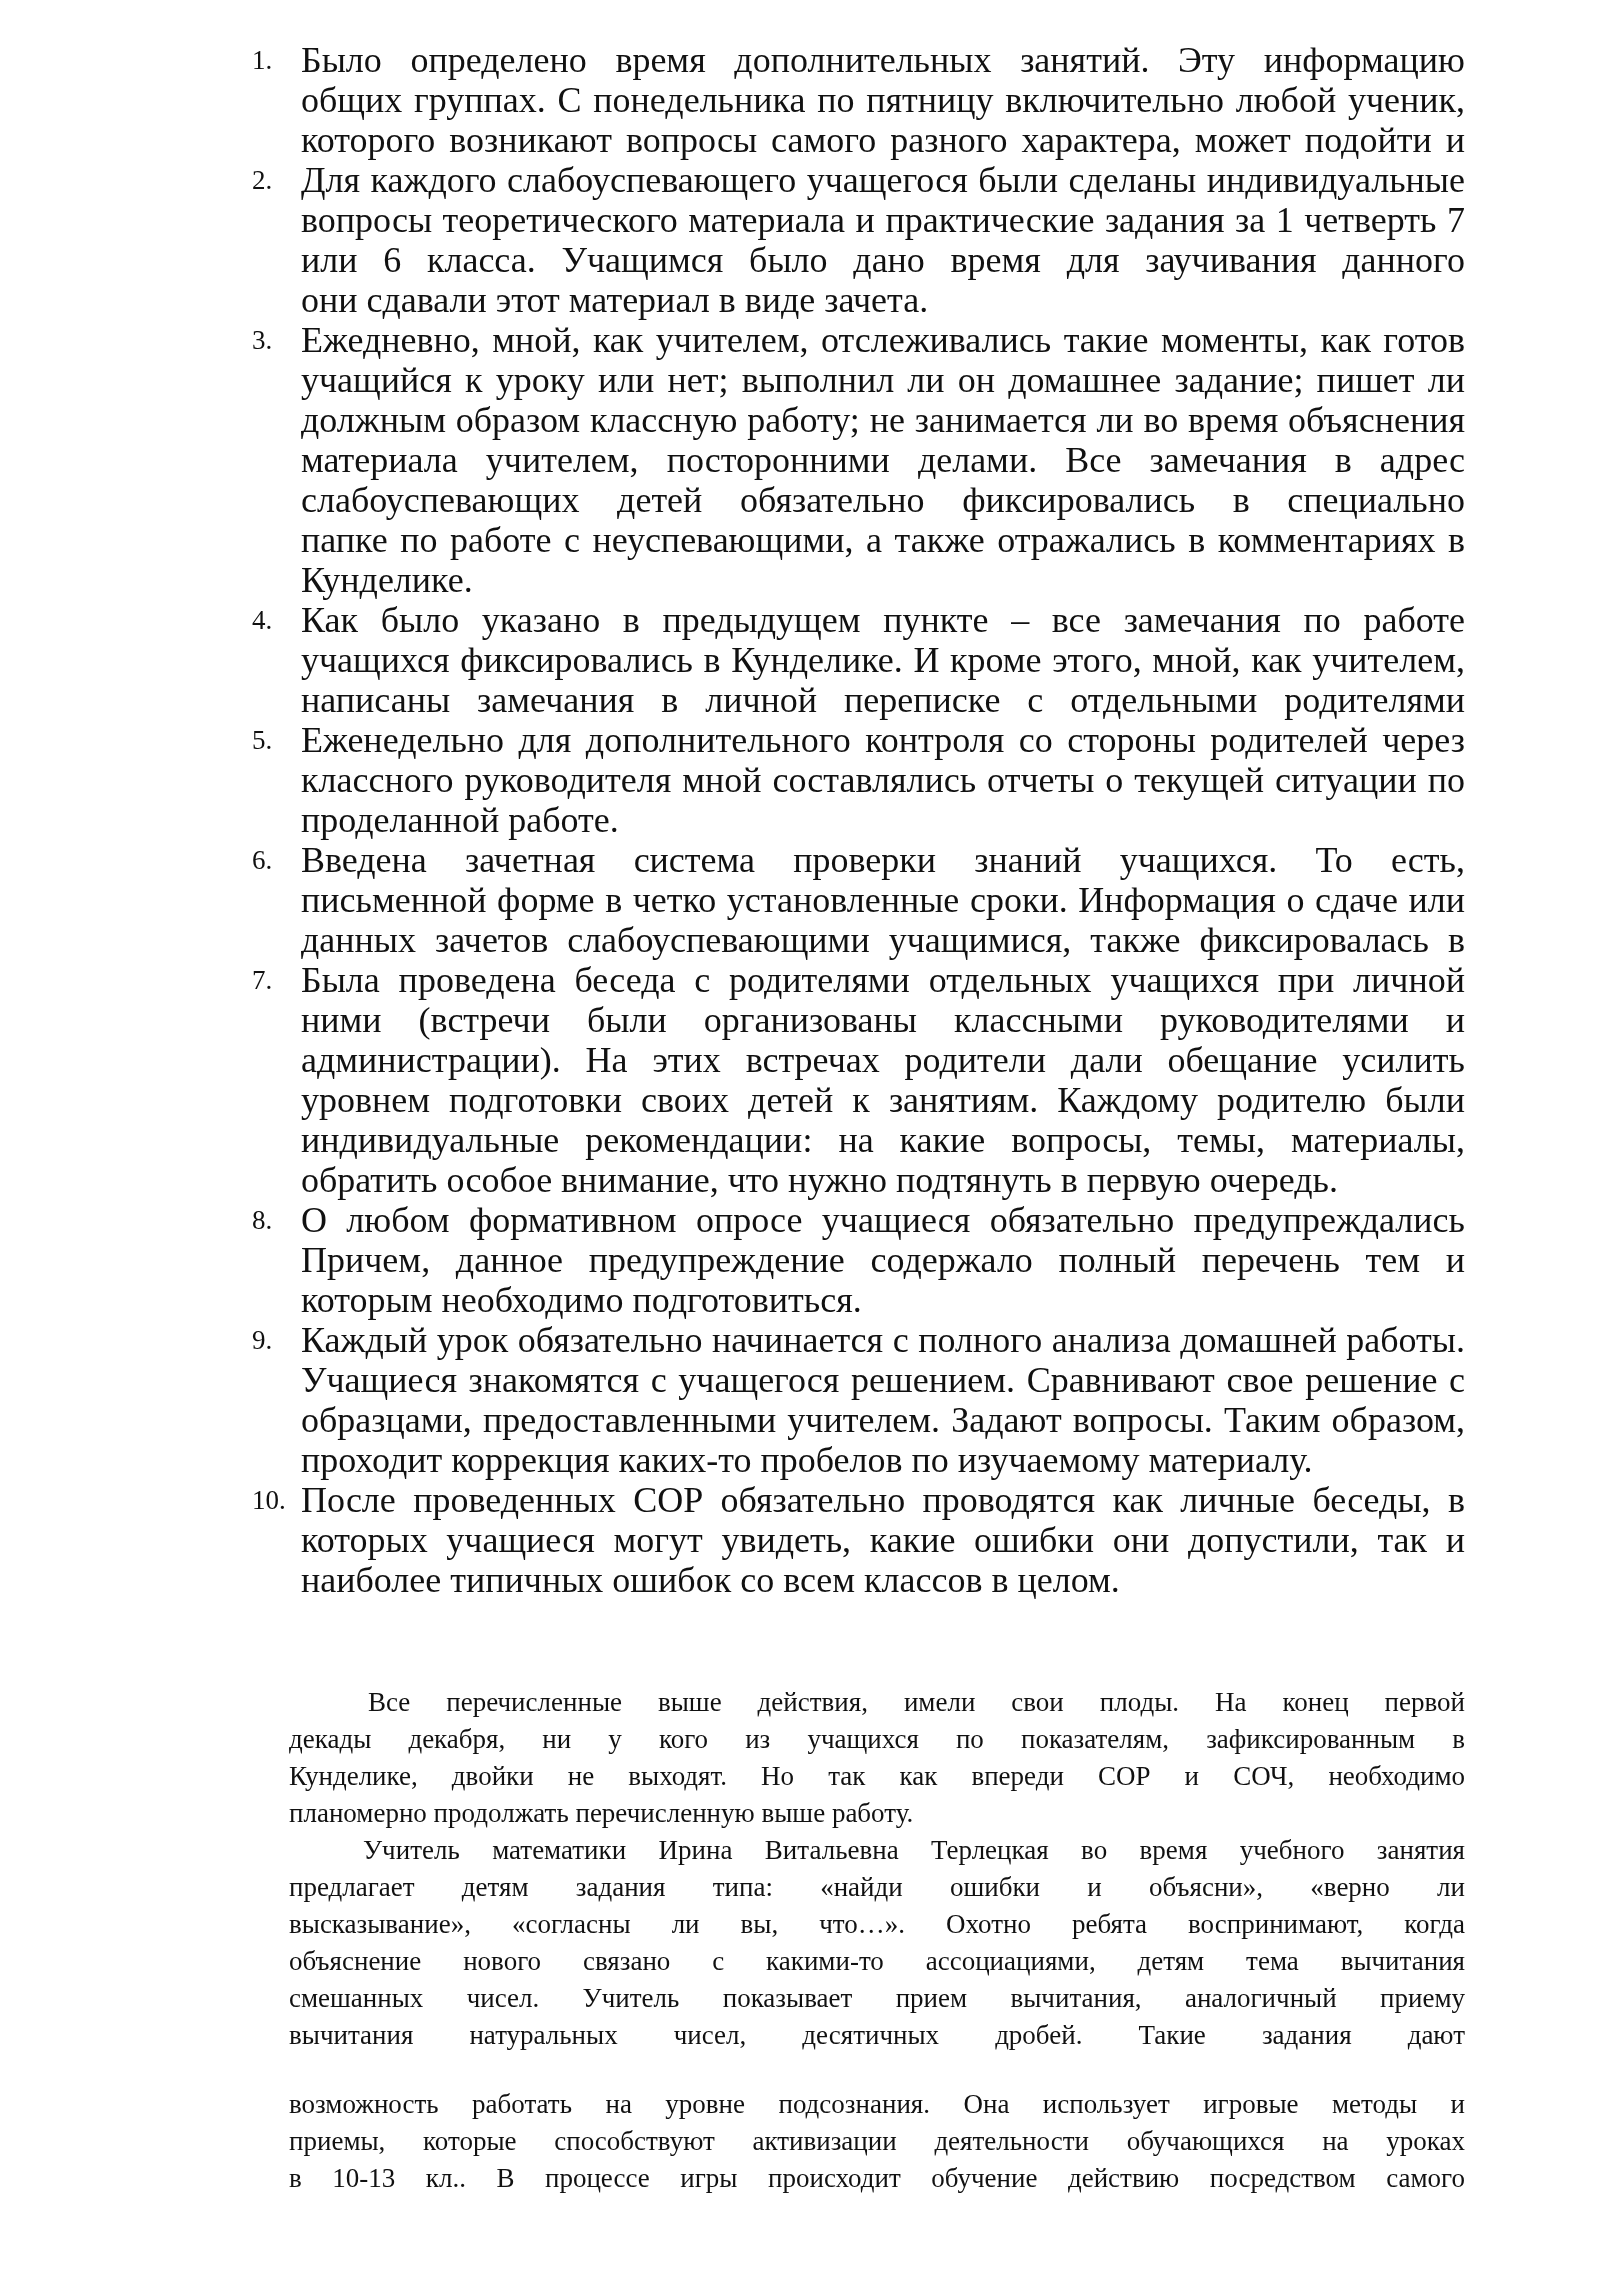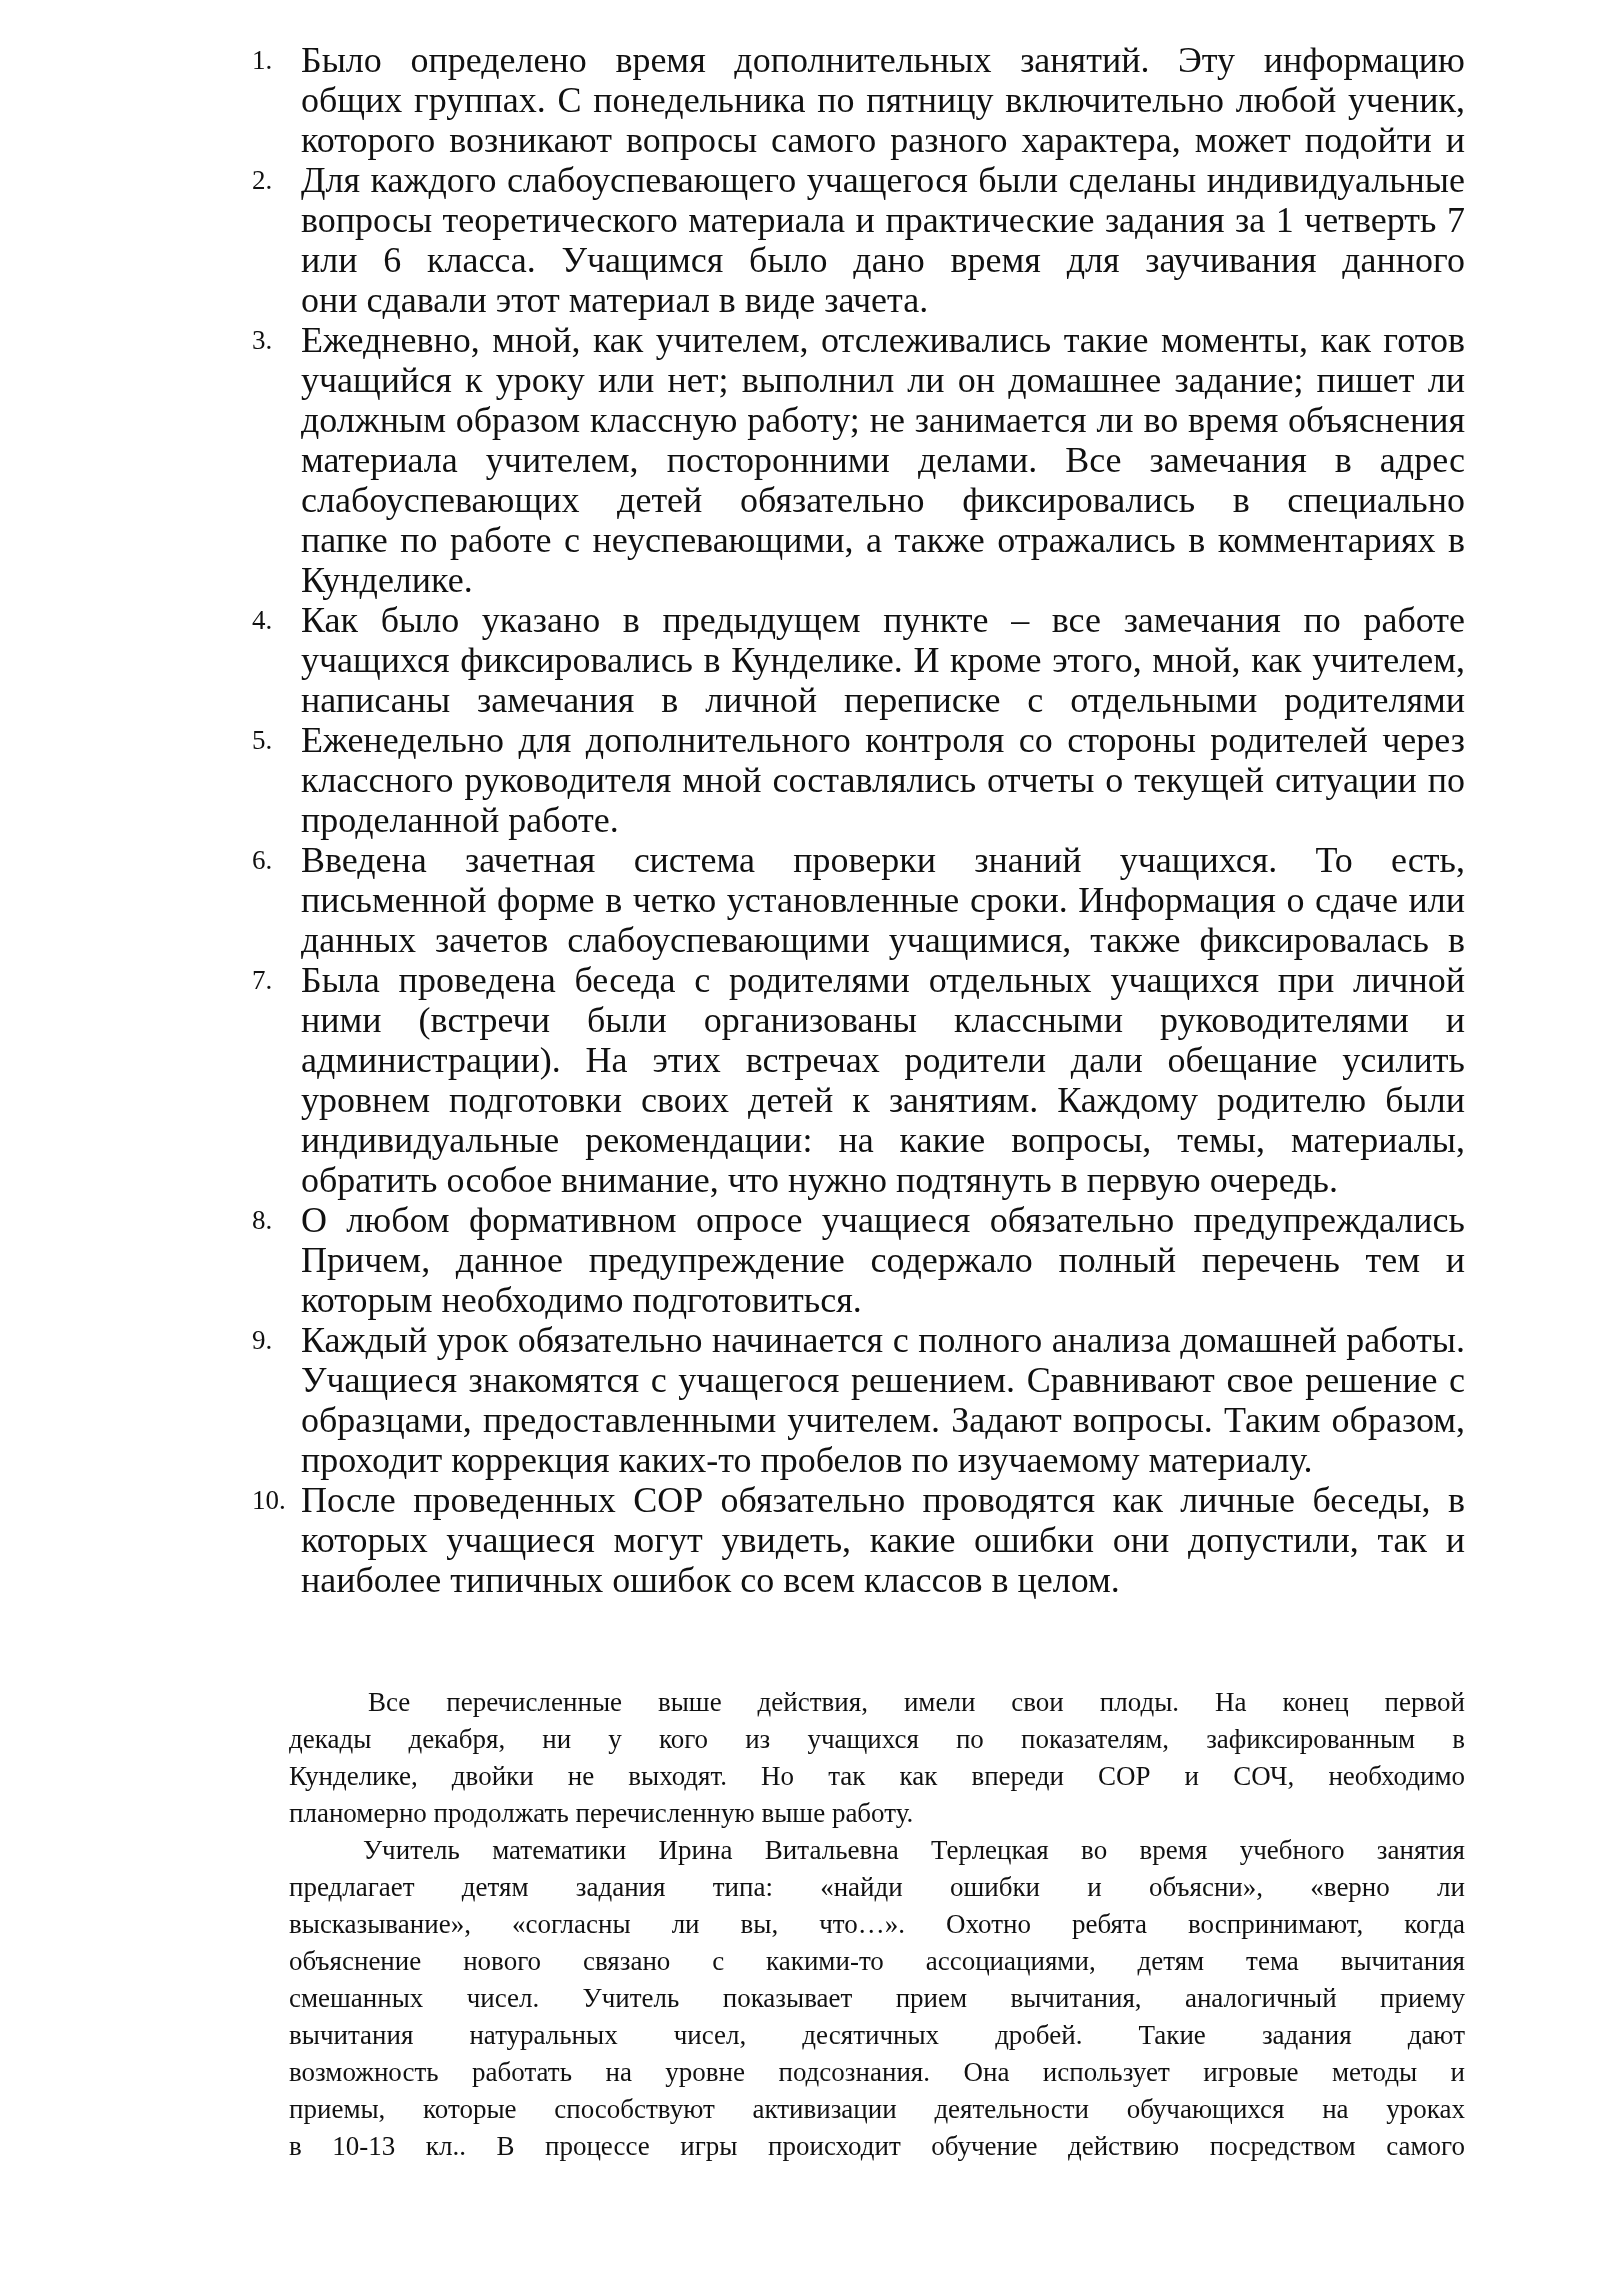--- a/index.html
+++ b/index.html
@@ -112,20 +112,20 @@
       <span class="pln" style="white-space: normal; overflow: hidden;">Кунделике, двойки не выходят. Но так как впереди СОР и СОЧ, необходимо</span>
       <span class="pln last" style="white-space: normal; overflow: hidden;">планомерно продолжать перечисленную выше работу.</span>
     </div>
     <div>
       <span class="pln first2" style="white-space: normal; overflow: hidden;">Учитель математики Ирина Витальевна Терлецкая  во время учебного занятия</span>
       <span class="pln" style="white-space: normal; overflow: hidden;">предлагает детям задания типа: «найди ошибки и объясни», «верно ли</span>
       <span class="pln" style="white-space: normal; overflow: hidden;">высказывание», «согласны ли вы, что…». Охотно ребята воспринимают, когда</span>
       <span class="pln" style="white-space: normal; overflow: hidden;">объяснение нового связано с какими-то ассоциациями, детям тема вычитания</span>
       <span class="pln" style="white-space: normal; overflow: hidden;">смешанных чисел. Учитель показывает прием вычитания, аналогичный приему</span>
       <span class="pln" style="white-space: normal; overflow: hidden;">вычитания натуральных чисел, десятичных дробей. Такие задания дают</span>
-      <span class="pln" style="white-space: normal; overflow: hidden;">возможность работать на уровне подсознания. Она использует игровые методы и</span>
+      <span class="pln" style="white-space: normal; overflow: hidden; margin-top: 32px;">возможность работать на уровне подсознания. Она использует игровые методы и</span>
       <span class="pln" style="white-space: normal; overflow: hidden;">приемы, которые способствуют активизации деятельности обучающихся на уроках</span>
       <span class="pln cut" style="white-space: normal; overflow: hidden;">в 10-13 кл.. В процессе игры происходит обучение действию посредством самого</span>
     </div>
   </div>
 
 </div>
 
 
 </body></html>

